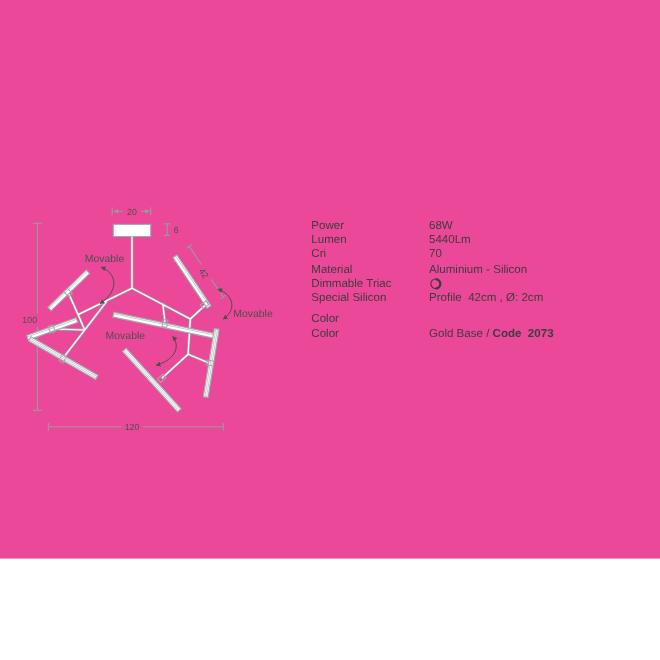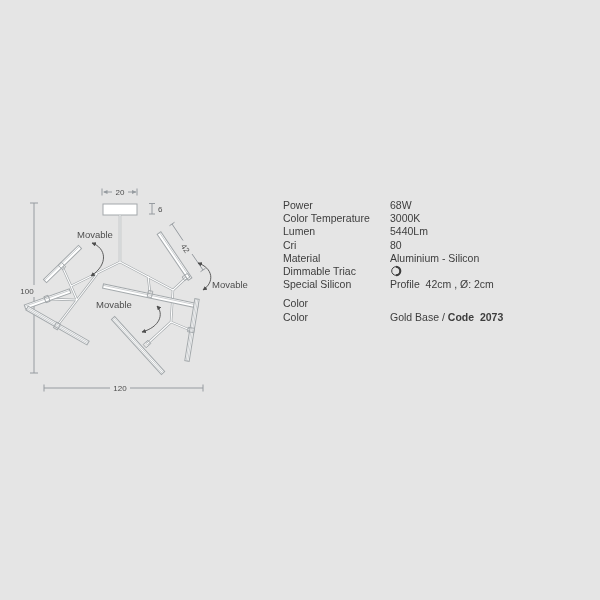--- a/index.html
+++ b/index.html
@@ -1,17 +1,17 @@
 <!DOCTYPE html>
 <html><head>
 <meta charset="utf-8">
 <style>
   html,body{margin:0;padding:0;background:#fff;}
   #canvas{
-    position:relative;width:600px;height:600px;background:#e5e5e5;overflow:hidden;
+    position:relative;width:600px;height:508px;background:#ec4899;overflow:hidden;
     font-family:"Liberation Sans","DejaVu Sans",sans-serif;color:#3d3d3d;
   }
   #diagram-svg{position:absolute;left:0;top:0;}
   .spec-block{position:absolute;left:283px;top:199px;width:300px;}
   .spec-row{display:flex;height:13.2px;line-height:13.2px;font-size:10.5px;}
   .spec-label{width:107px;flex:0 0 107px;color:#3d3d3d;}
   .spec-value{white-space:pre;color:#3d3d3d;}
   .spec-value b{font-weight:bold;}
   .color-rows{margin-top:6px;}
   .dim-icon{display:inline-block;vertical-align:-1px;}
@@ -147,30 +147,26 @@
     <path d="M198,263 C213,268 215,282 203,290" fill="none" stroke="#4e4e4e" stroke-width="0.9" marker-start="url(#ah)" marker-end="url(#ah)"></path>
   </svg>
 
   <div class="spec-block">
 
     <div class="spec-row">
       <span class="spec-label">Power</span>
       <span class="spec-value">68W</span>
     </div>
     <div class="spec-row">
-      <span class="spec-label">Color Temperature</span>
-      <span class="spec-value">3000K</span>
-    </div>
-    <div class="spec-row">
       <span class="spec-label">Lumen</span>
       <span class="spec-value">5440Lm</span>
     </div>
     <div class="spec-row">
       <span class="spec-label">Cri</span>
-      <span class="spec-value">80</span>
+      <span class="spec-value">70</span>
     </div>
     <div class="spec-row">
       <span class="spec-label">Material</span>
       <span class="spec-value">Aluminium - Silicon</span>
     </div>
     <div class="spec-row">
       <span class="spec-label">Dimmable Triac</span>
       <span class="spec-value"><svg class="dim-icon" width="12" height="12" viewBox="0 0 12 12">
             <circle cx="6" cy="6" r="4.3" fill="none" stroke="#3d3d3d" stroke-width="1"></circle>
             <path d="M6 1.7 A4.3 4.3 0 0 1 6 10.3" fill="none" stroke="#3d3d3d" stroke-width="2.1"></path>

